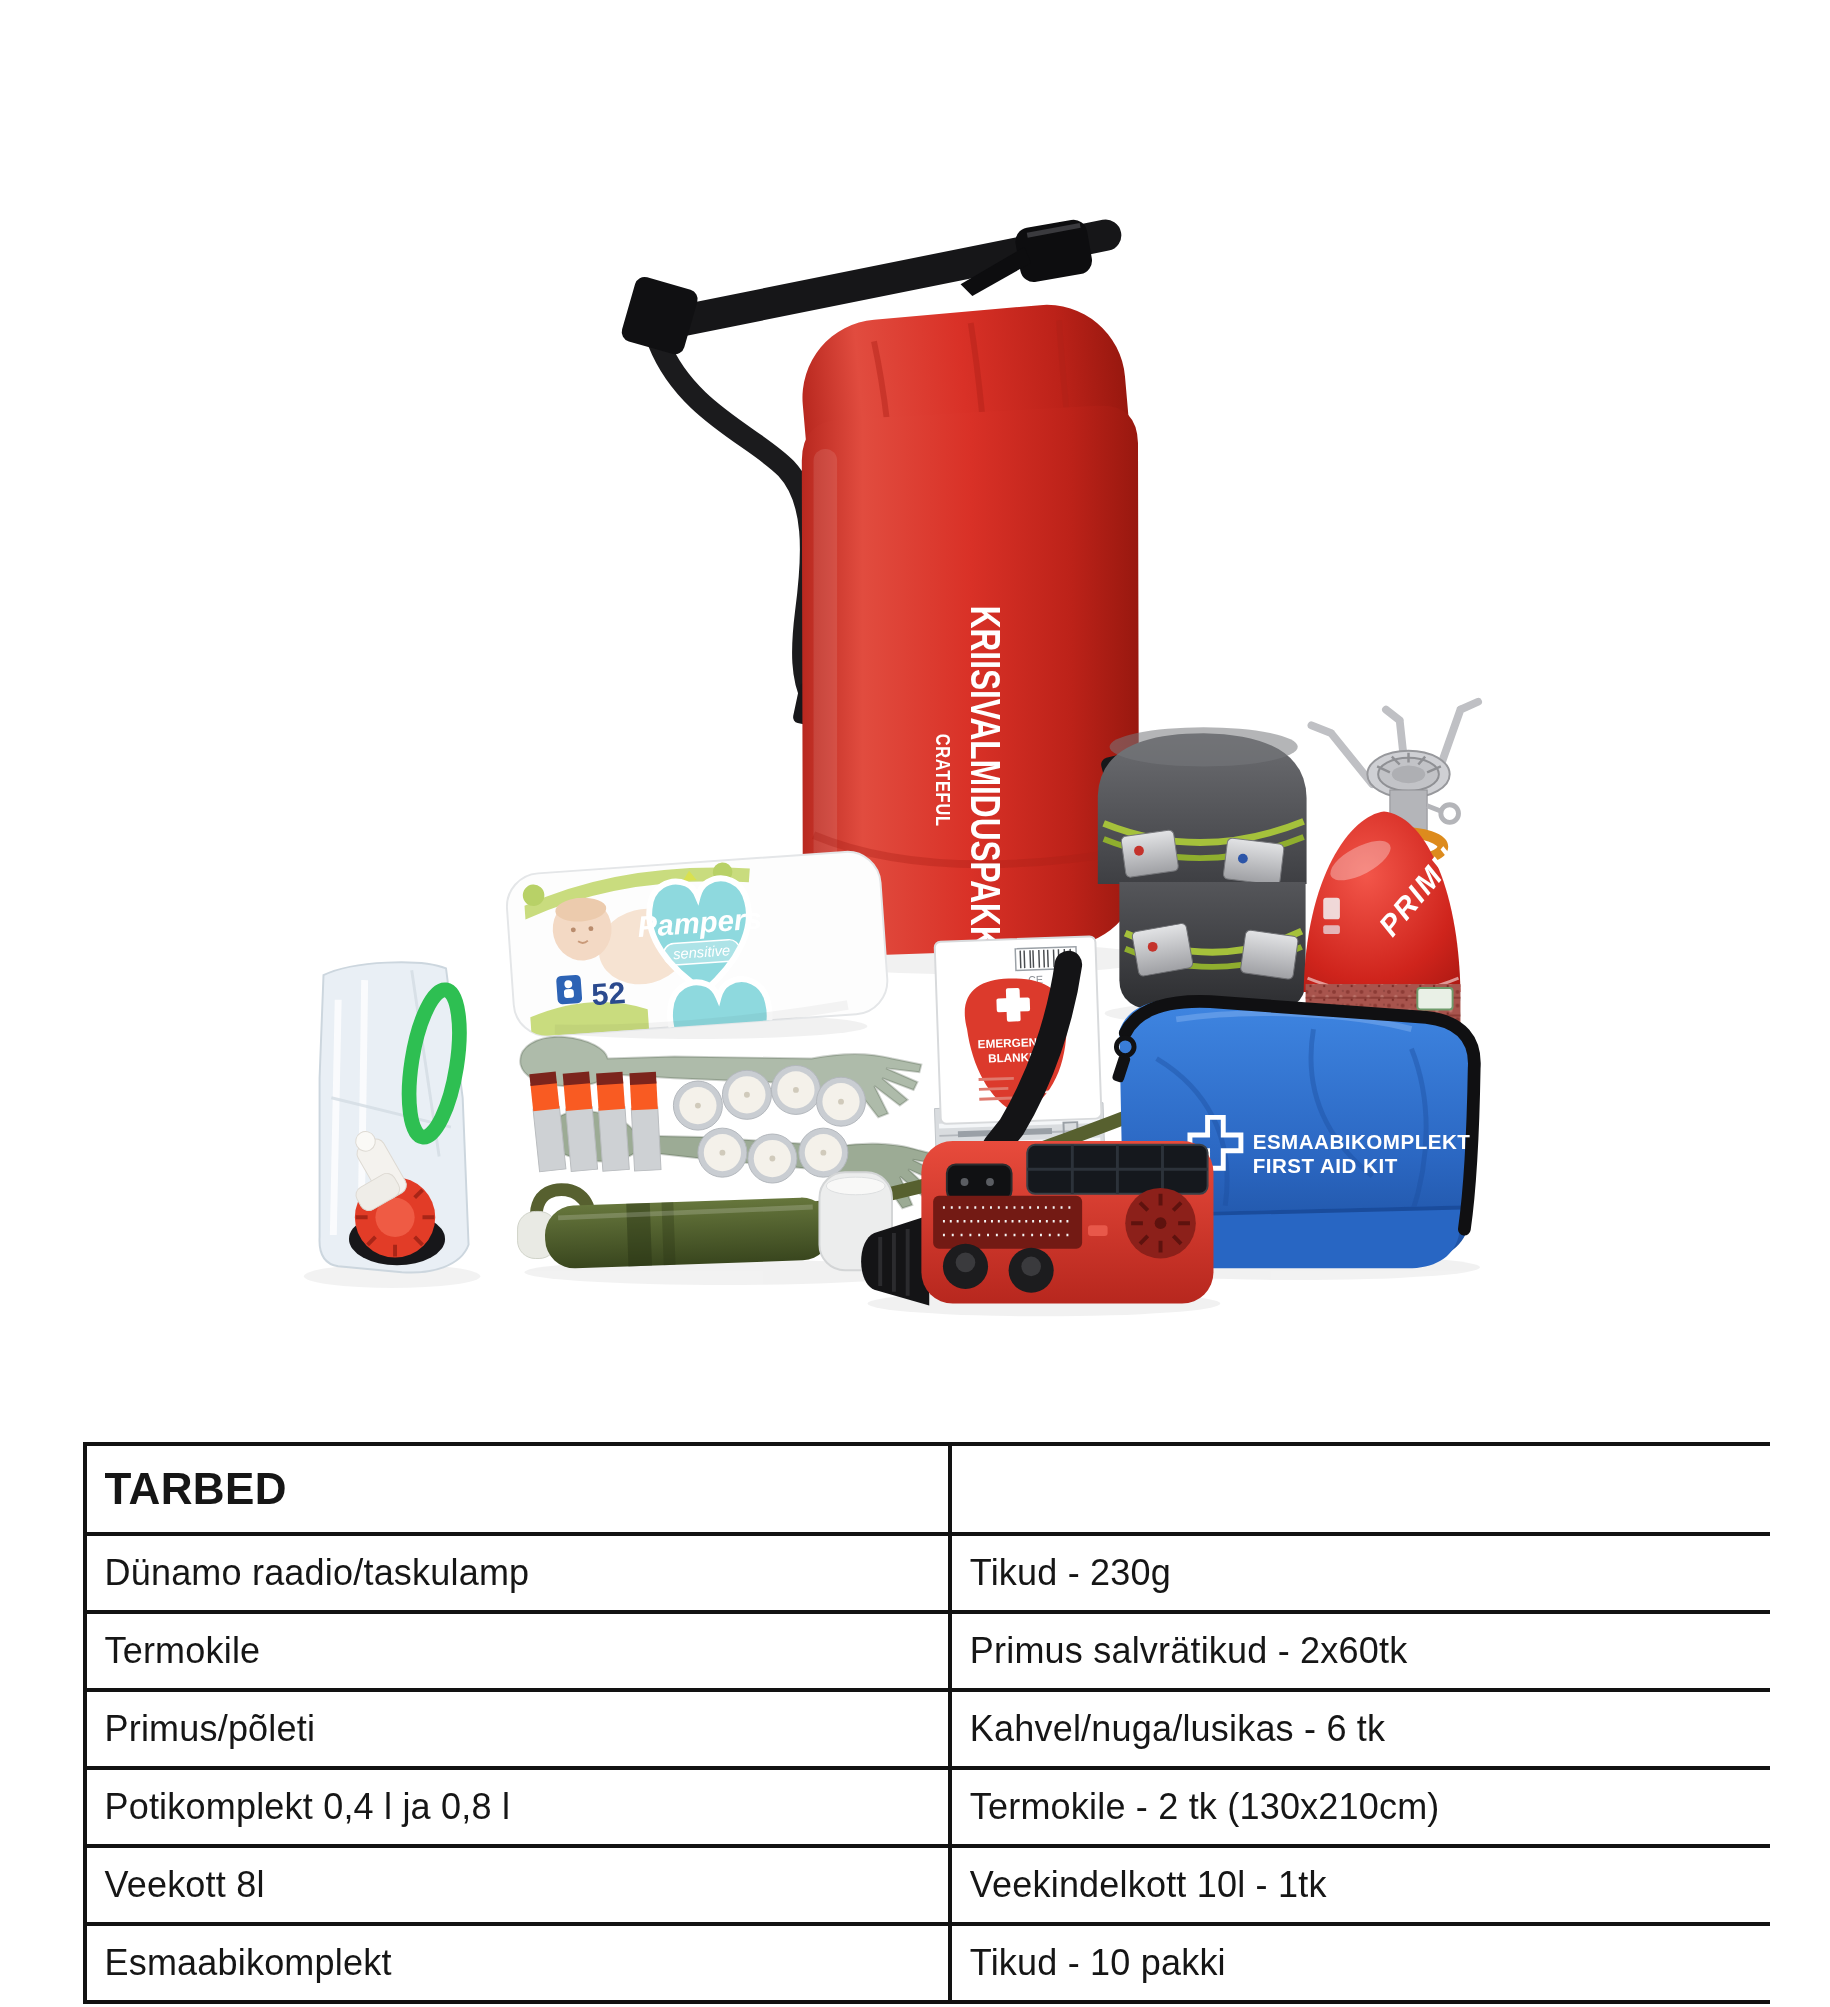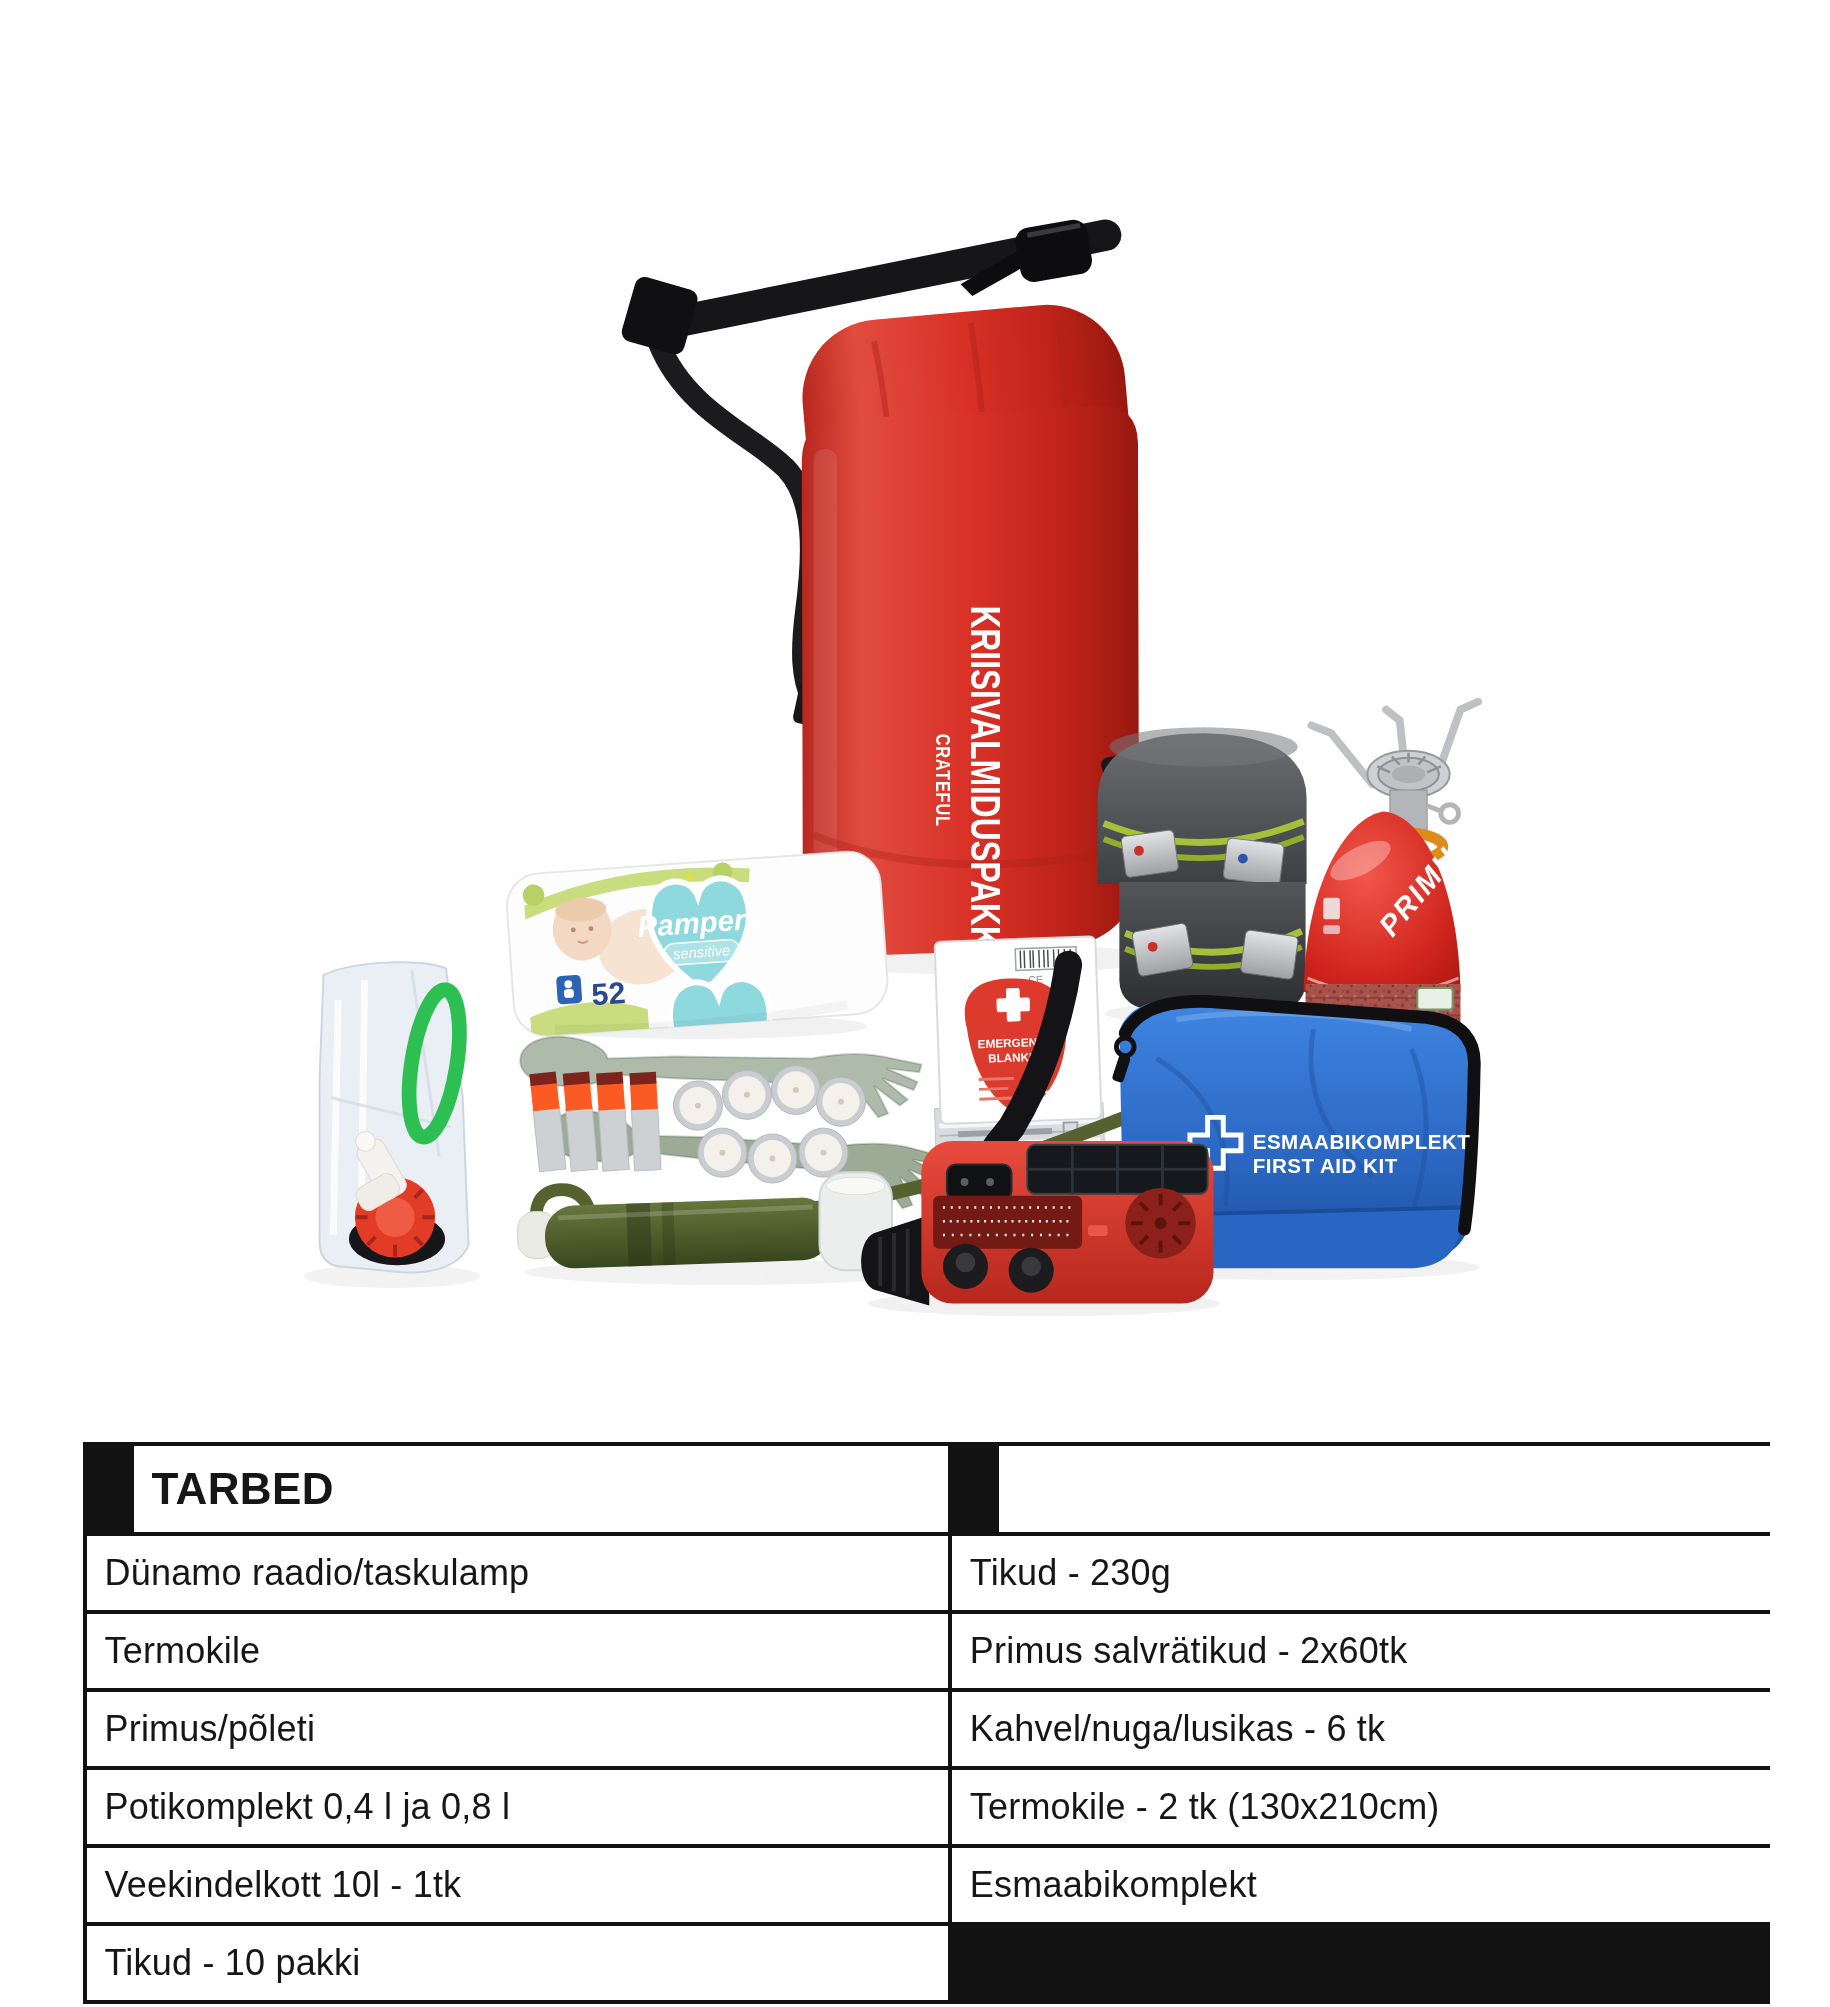--- a/index.html
+++ b/index.html
@@ -6,21 +6,21 @@
   .page{position:relative;width:1831px;height:2007px;background:#ffffff;overflow:hidden;
         font-family:"Liberation Sans", sans-serif;}
   .photo{position:absolute;left:0;top:0;width:1831px;height:1431px;}
   .photo svg{display:block;}
   
   .ctable{position:absolute;left:83px;top:1442px;width:1687px;height:562px;
           background:#121212;display:grid;grid-template-columns:51.3% 48.7%;
           grid-template-rows:86px repeat(6,1fr);gap:3.9px;padding:3.9px;box-sizing:border-box;}
   .cell{background:#ffffff;display:flex;align-items:center;padding-left:17.6px;
         font-size:36px;color:#161616;letter-spacing:0.2px;white-space:nowrap;overflow:hidden;}
-  .cell.hdr{font-size:44px;font-weight:700;letter-spacing:0.4px;margin-left:47px;}
+  .cell.hdr{font-size:44px;font-weight:700;letter-spacing:0.4px;}
   text{font-family:"Liberation Sans", sans-serif;}
 </style>
 </head>
 <body>
 
 <div class="page">
 
   <div class="photo">
   <svg width="1831" height="1431" viewBox="0 0 1868 1460" xmlns="http://www.w3.org/2000/svg">
     <defs>
@@ -369,19 +369,20 @@
 
     <div class="cell">Termokile</div>
     <div class="cell">Primus salvrätikud - 2x60tk</div>
 
     <div class="cell">Primus/põleti</div>
     <div class="cell">Kahvel/nuga/lusikas - 6 tk</div>
 
     <div class="cell">Potikomplekt 0,4 l ja 0,8 l</div>
     <div class="cell">Termokile - 2 tk (130x210cm)</div>
 
+    <div class="cell">Veekott 8l</div>
     <div class="cell">Veekindelkott 10l - 1tk</div>
 
     <div class="cell">Esmaabikomplekt</div>
     <div class="cell">Tikud - 10 pakki</div>
   </div>
 </div>
 
 
 </body></html>

